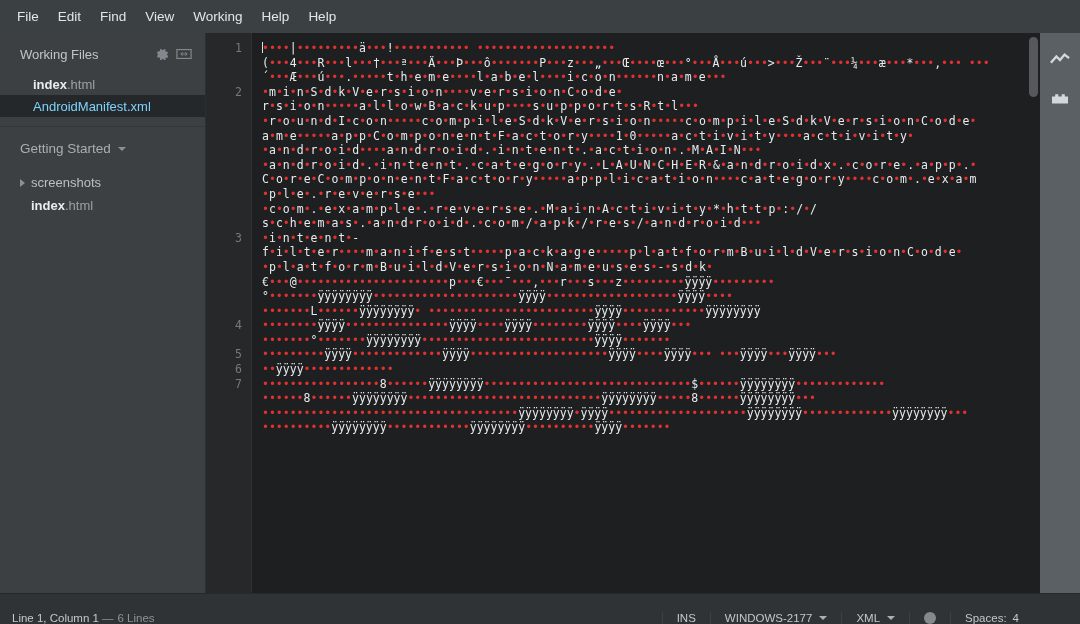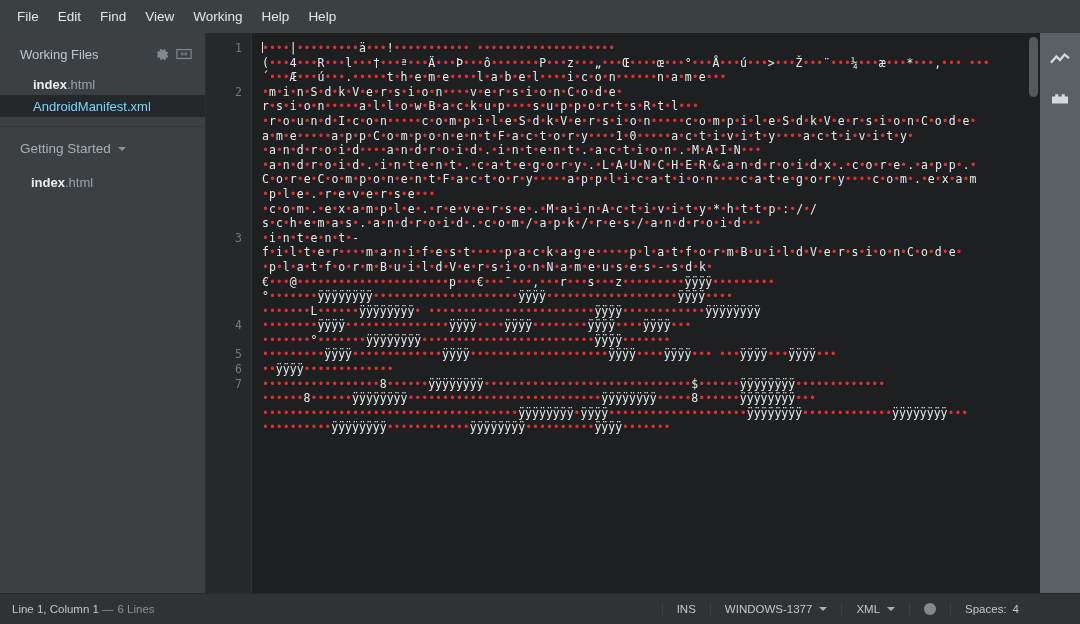--- a/index.html
+++ b/index.html
@@ -127,21 +127,21 @@
 
   
   .rtoolbar{
     width:40px;flex:0 0 40px;background:#5a6063;display:flex;flex-direction:column;
     align-items:center;padding-top:12px;box-sizing:border-box;
   }
   .rt-btn{width:30px;height:30px;display:flex;align-items:center;justify-content:center;margin-bottom:8px;}
 
   
   .statusbar{
-    height:30px;flex:0 0 30px;background:#2f3335;display:flex;align-items:center;
+    height:30px;flex:0 0 30px;background:#2f3335;display:flex;align-items:flex-end;
     border-top:1px solid #26292b;color:#c3c8cb;font-size:11.5px;
   }
   .sb-left{flex:1 1 auto;display:flex;align-items:center;padding-left:12px;}
   .sb-left .muted{color:#8d9396;margin-left:3px;}
   .sb-cell{
     display:flex;align-items:center;justify-content:center;padding:0 14px;
     border-left:1px solid #3c4143;white-space:nowrap;
   }
   .sb-caret{
     display:inline-block;margin-left:7px;width:0;height:0;
@@ -198,20 +198,24 @@
       </div>
 
       <div class="sidebar-sep"></div>
 
       <div class="project-header">
         <span>Getting Started</span>
         <span class="caret"></span>
       </div>
 
       <div class="tree">
+        <div class="tree-item">
+          <span class="tree-arrow"></span>
+          <span class="folder">screenshots</span>
+        </div>
         <div class="tree-item indent">
           <span class="fname">index</span>
             <span class="fext">.html</span>
         </div>
       </div>
     </div>
 
     <div class="editor-wrap">
       <div class="editor">
         <div class="gutter" id="gutter">
@@ -293,21 +297,21 @@
   <div class="statusbar">
     <div class="sb-left">
       <span>Line 1, Column 1</span>
       <span class="muted">—</span>
       <span class="muted" style="margin-left:4px">6 Lines</span>
     </div>
     <div class="sb-cell clickable">
       <span>INS</span>
     </div>
     <div class="sb-cell clickable">
-      <span>WINDOWS-1377</span>
+      <span>WINDOWS-2177</span>
       <span class="sb-caret"></span>
     </div>
     <div class="sb-cell clickable">
       <span>XML</span>
       <span class="sb-caret"></span>
     </div>
     <div class="sb-cell clickable">
       <span class="sb-dot"></span>
     </div>
     <div class="sb-cell clickable">

